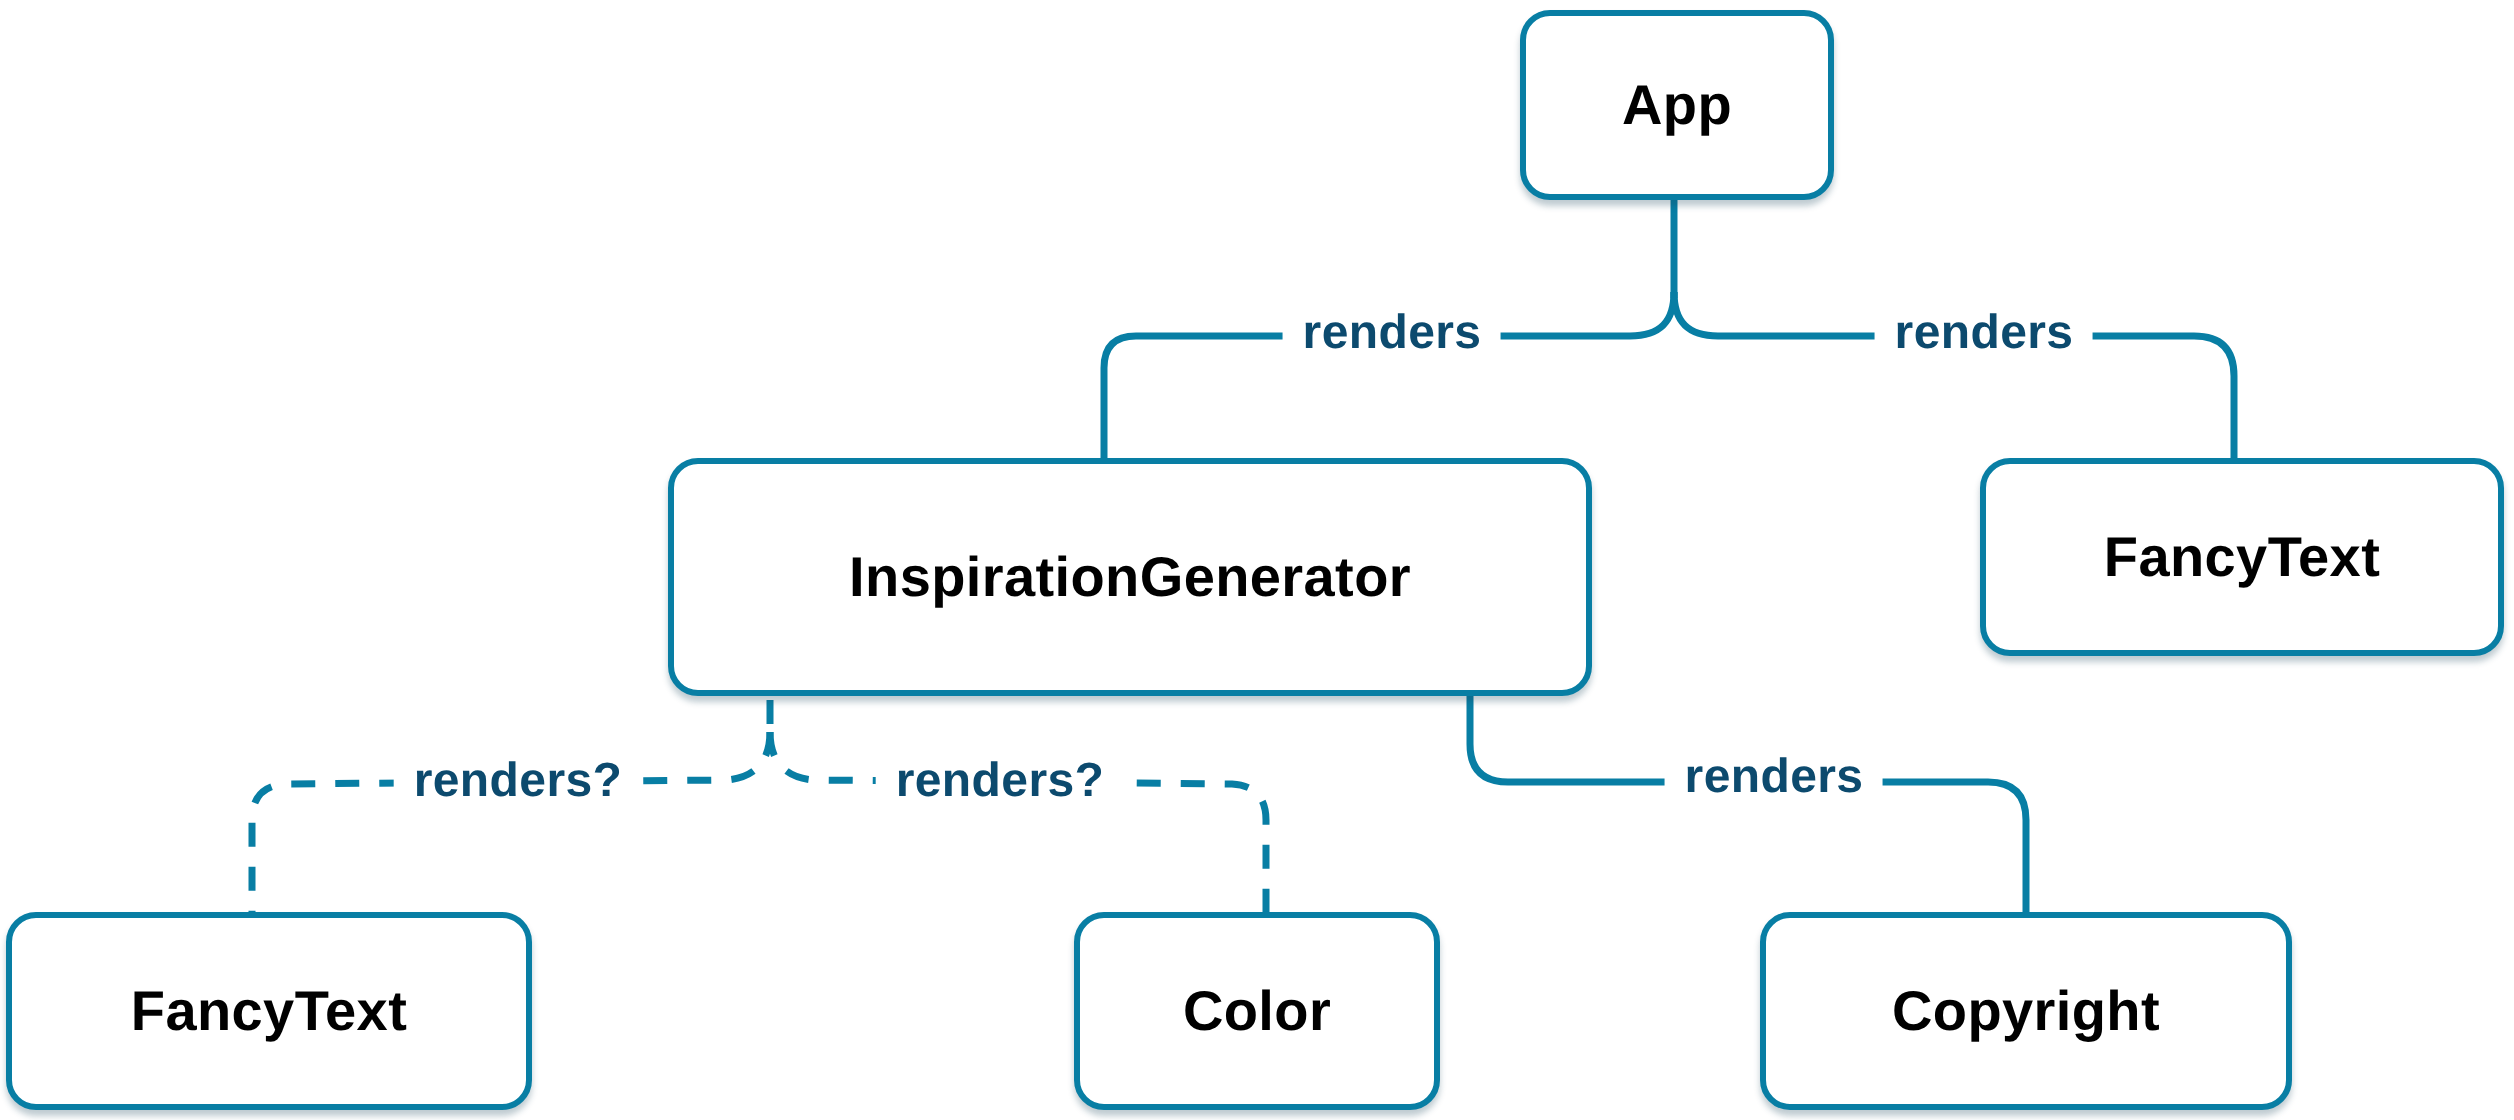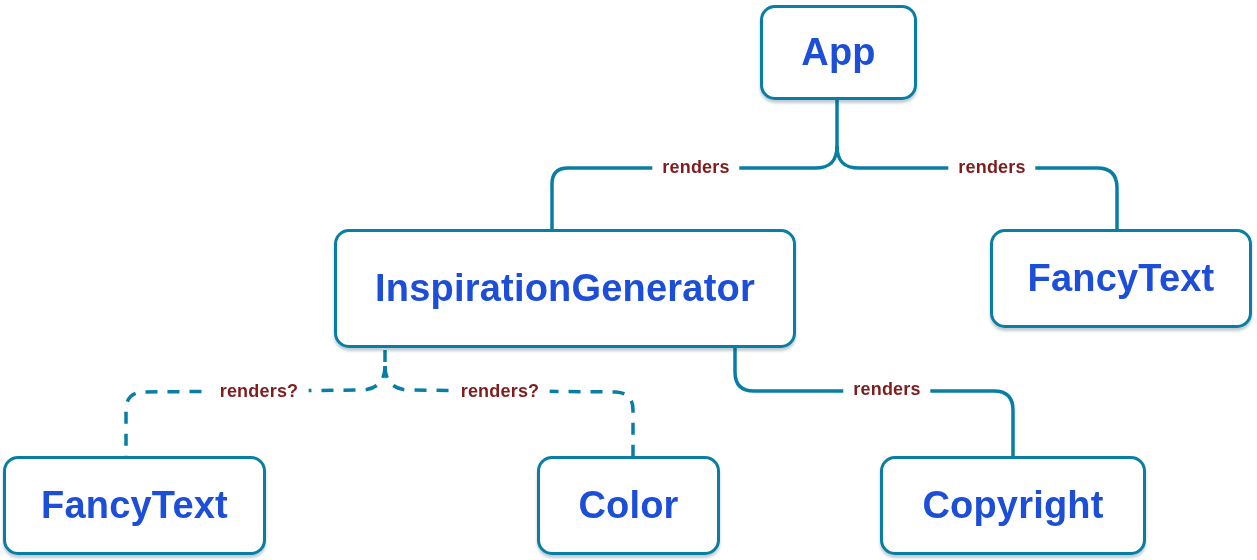--- a/index.html
+++ b/index.html
@@ -33,33 +33,33 @@
   .node {
     position: absolute;
     box-sizing: border-box;
     background: #ffffff;
     border: 3px solid #087ea4;
     border-radius: 15px;
     box-shadow: 0 3px 3px rgba(26, 70, 88, 0.28);
     display: flex;
     align-items: center;
     justify-content: center;
-    color: #1d4ed8;
-    font-size: 38px;
+    color: #000000;
+    font-size: 28px;
     font-weight: 600;
     letter-spacing: 0.2px;
     white-space: nowrap;
   }
   .edge-label {
     position: absolute;
     transform: translate(-50%, -50%);
     background: #ffffff;
     padding: 0 10px;
-    color: #7f1d1d;
-    font-size: 18px;
+    color: #0c4a6e;
+    font-size: 24px;
     font-weight: 700;
     white-space: nowrap;
     letter-spacing: 0.2px;
   }
 </style>
 </head>
 <body>
 
 <div class="canvas">
 

